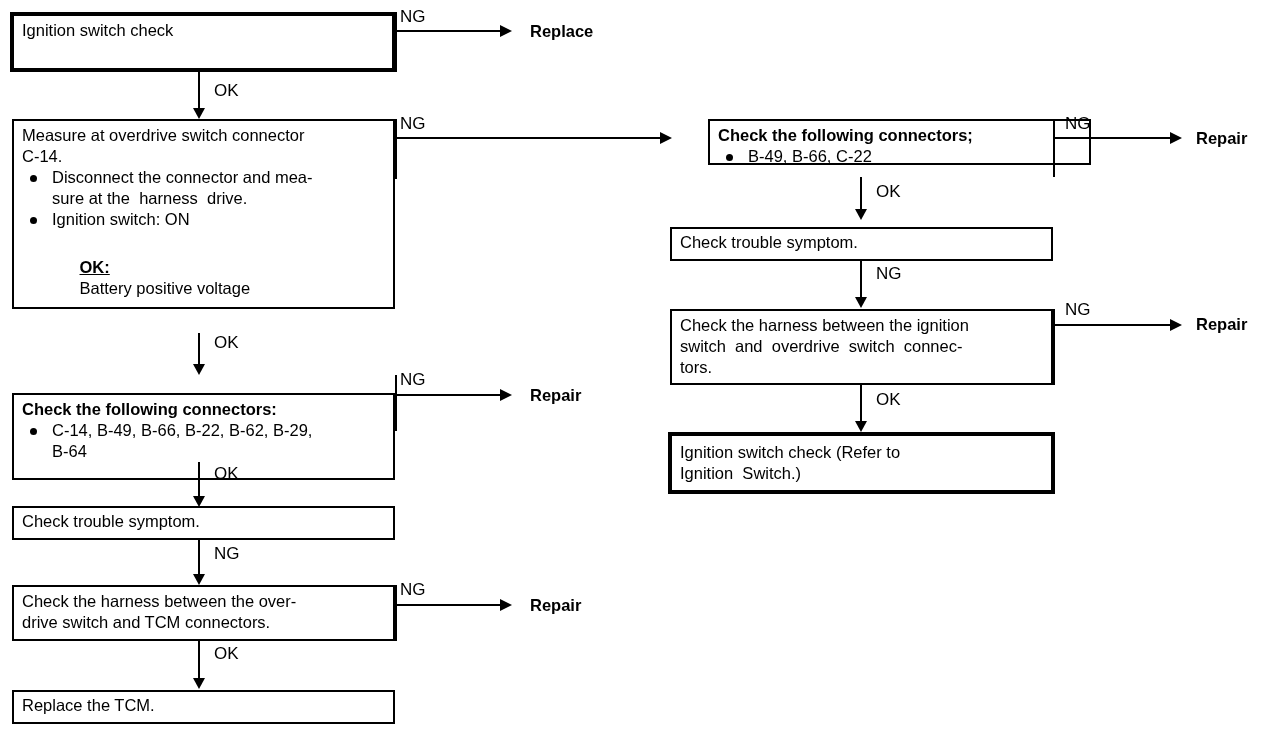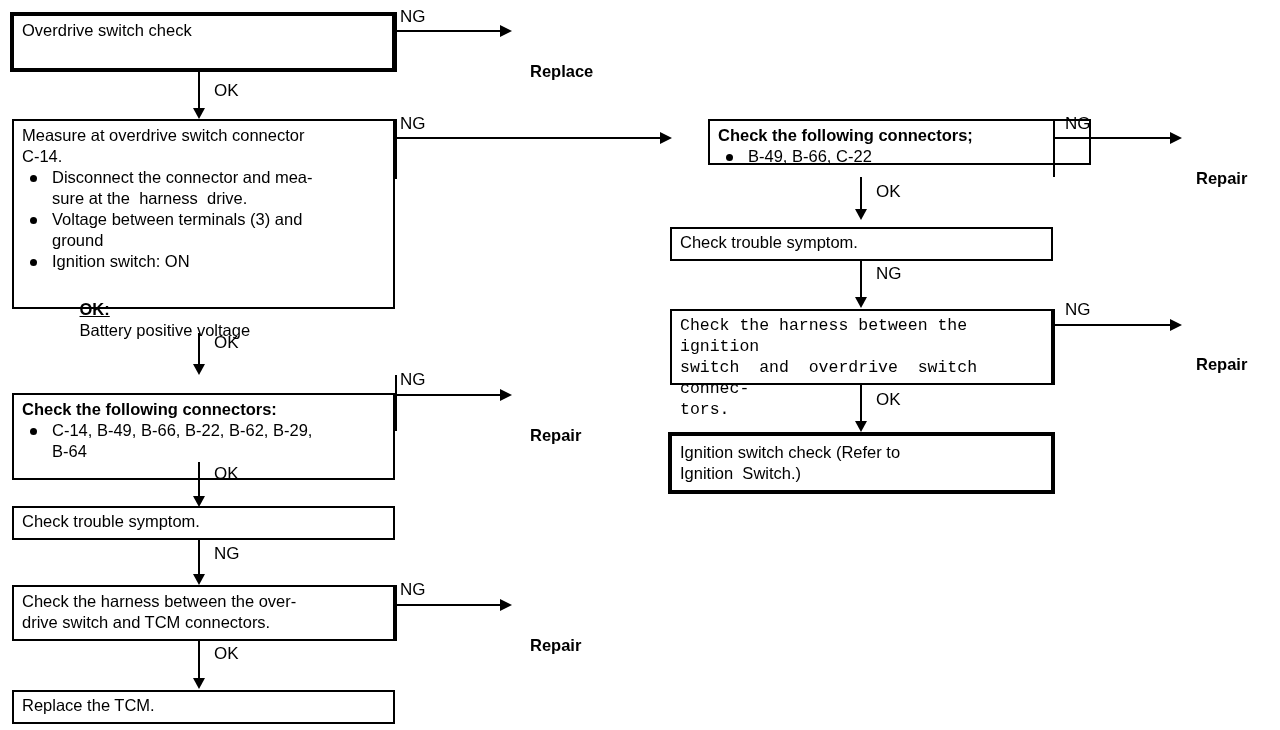--- a/index.html
+++ b/index.html
@@ -99,50 +99,47 @@
     font-size: 17px;
     line-height: 18px;
     white-space: nowrap;
   }
   .termlabel {
     position: absolute;
     font-size: 16.5px;
     line-height: 18px;
     font-weight: bold;
     white-space: nowrap;
-    margin-top: 40px;
   }
 </style>
 </head>
 <body>
 
 <div id="canvas">
 
   <div class="box thick" style="left:10px; top:12px; width:386px; height:60px;">
-    <span class="ttl">Overdrive switch check</span>
+    <span class="ttl">Ignition switch check</span>
   </div>
 
   <div class="vline" style="left:395px; top:12px; height:60px;"></div>
   <div class="hline" style="left:395px; top:30px; width:112px;"></div>
   <div class="arrow-right" style="left:500px; top:25px;"></div>
   <span class="elabel" style="left:400px; top:8px;">NG</span>
   <span class="termlabel" style="left:530px; top:22px;">Replace</span>
 
   <div class="vline" style="left:198px; top:72px; height:42px;"></div>
   <div class="arrow-down" style="left:193px; top:108px;"></div>
   <span class="elabel" style="left:214px; top:82px;">OK</span>
 
   <div class="box" style="left:12px; top:119px; width:383px; height:190px;">
     <span class="ttl">Measure at overdrive switch connector
 C-14.</span>
     <span class="blist">
       <span class="bitem"><span class="dot"></span><span>Disconnect the connector and mea-
 sure at the  harness  drive.</span></span>
-      <span class="bitem"><span class="dot"></span><span>Voltage between terminals (3) and
-ground</span></span>
       <span class="bitem"><span class="dot"></span><span>Ignition switch: ON</span></span>
     </span>
     <span class="okline" style="padding-top:6px;">
       <span class="okb">OK:</span>
       <span>Battery positive voltage</span>
     </span>
   </div>
 
   <div class="vline" style="left:395px; top:119px; height:60px;"></div>
   <div class="hline" style="left:395px; top:137px; width:275px;"></div>
@@ -216,21 +213,21 @@
   <span class="elabel" style="left:876px; top:183px;">OK</span>
 
   <div class="box" style="left:670px; top:227px; width:383px; height:34px; padding-top:3px;">
     <span class="ttl">Check trouble symptom.</span>
   </div>
 
   <div class="vline" style="left:860px; top:261px; height:42px;"></div>
   <div class="arrow-down" style="left:855px; top:297px;"></div>
   <span class="elabel" style="left:876px; top:265px;">NG</span>
 
-  <div class="box" style="left:670px; top:309px; width:383px; height:76px;font-family:Liberation Mono, monospace;">
+  <div class="box" style="left:670px; top:309px; width:383px; height:76px;">
     <span class="ttl">Check the harness between the ignition
 switch  and  overdrive  switch  connec-
 tors.</span>
   </div>
 
   <div class="vline" style="left:1053px; top:309px; height:76px;"></div>
   <div class="hline" style="left:1053px; top:324px; width:125px;"></div>
   <div class="arrow-right" style="left:1170px; top:319px;"></div>
   <span class="elabel" style="left:1065px; top:301px;">NG</span>
   <span class="termlabel" style="left:1196px; top:315px;">Repair</span>

